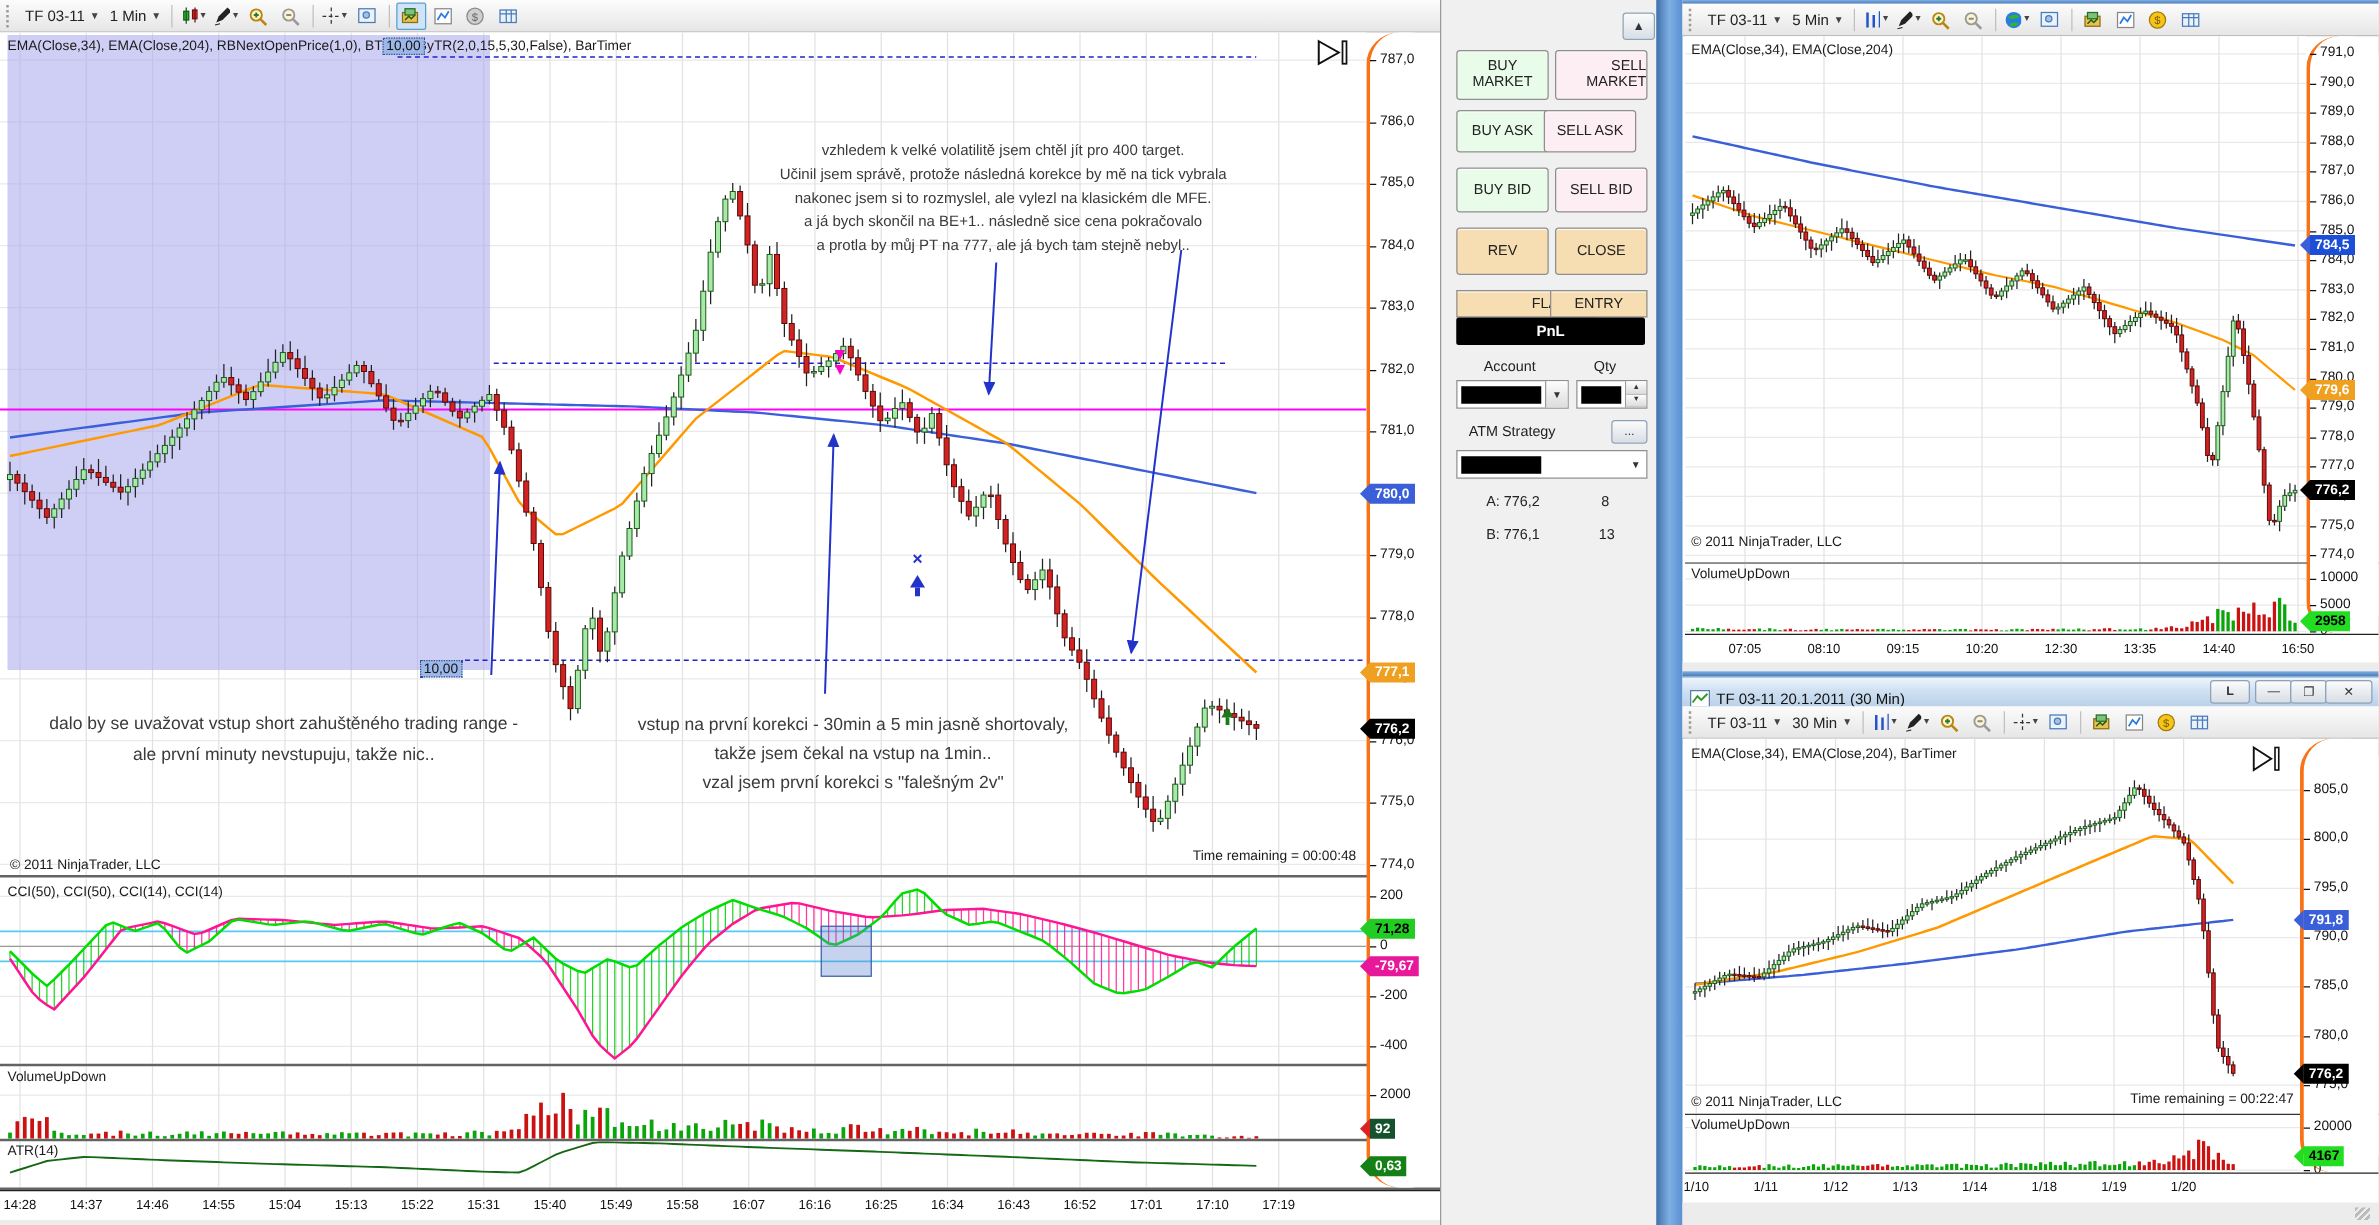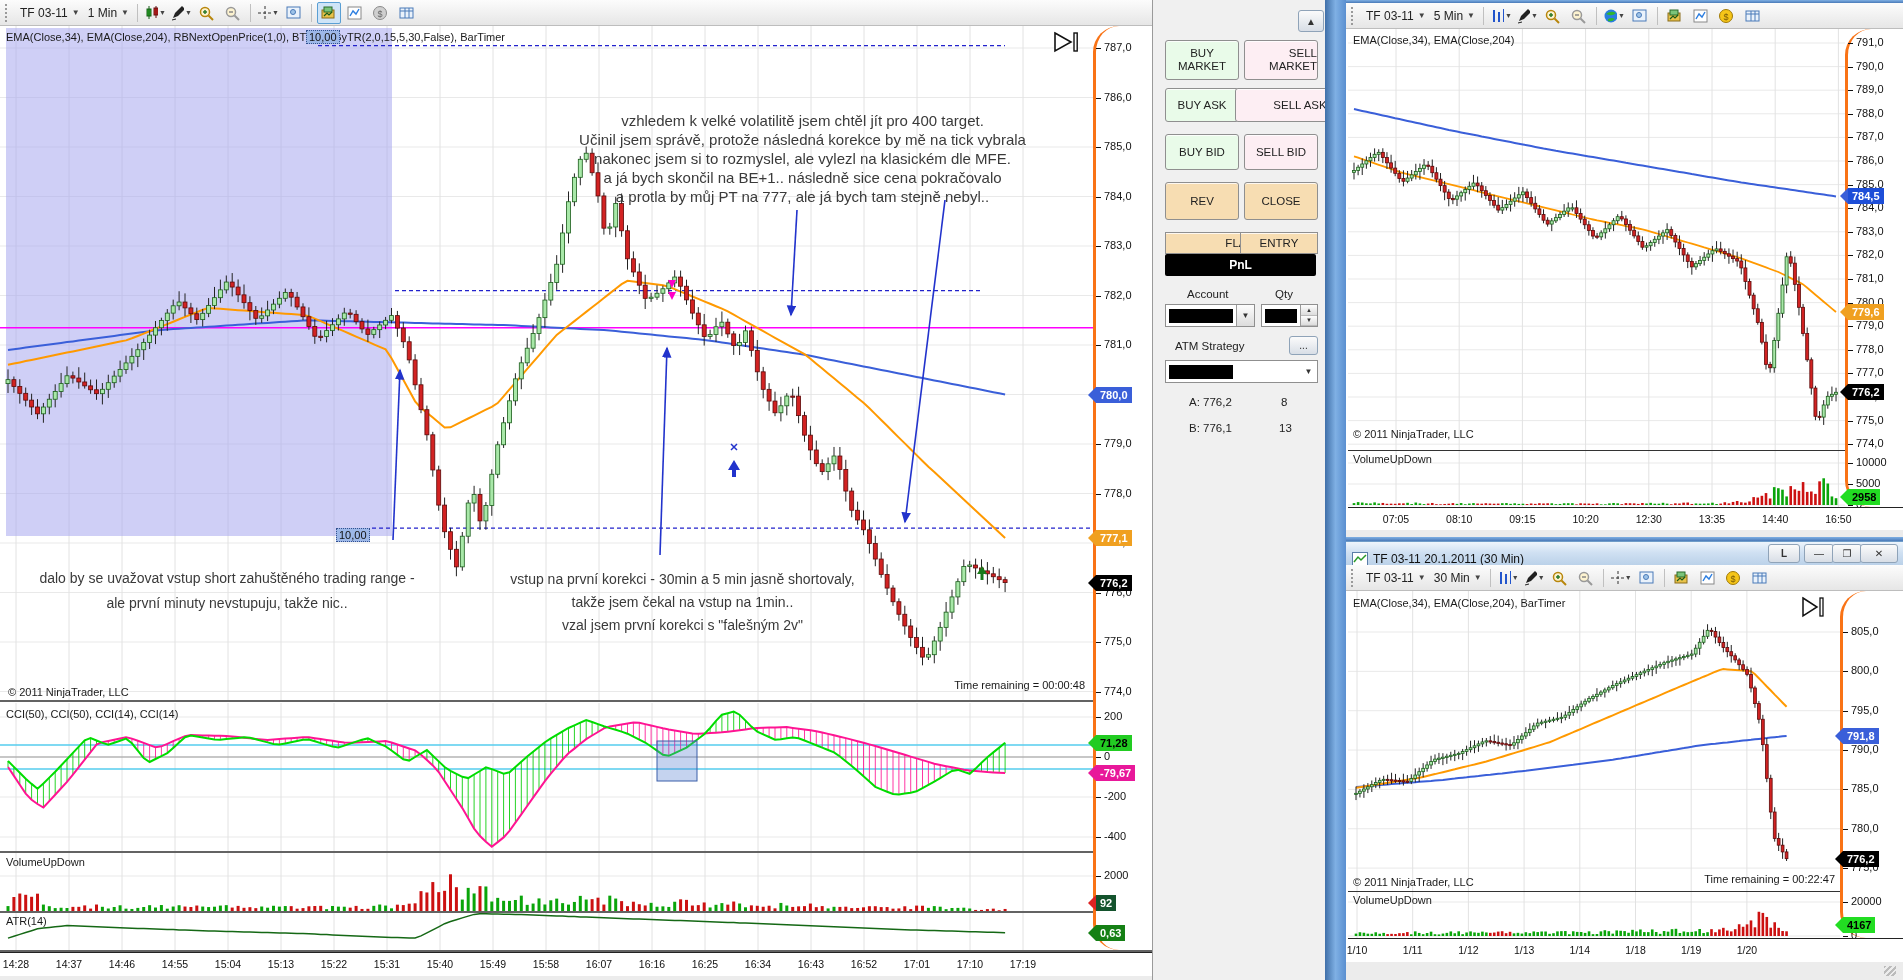--- a/index.html
+++ b/index.html
@@ -19,21 +19,21 @@
   .tick{position:absolute;left:8px;font-size:11px;color:#111;white-space:nowrap;}
   .tickmark{position:absolute;left:0;width:5px;height:1px;background:#111;}
   .badge{position:absolute;left:-8px;display:flex;align-items:center;height:16px;font-size:11px;}
   .badge .tri{width:0;height:0;border-top:8px solid transparent;border-bottom:8px solid transparent;}
   .badge .lbl{height:16px;line-height:16px;padding:0 4px;font-weight:bold;}
   .timeaxis{position:absolute;background:#fff;border-top:1px solid #222;}
   .timeaxis span{position:absolute;top:5px;font-size:10.5px;color:#111;transform:translateX(-50%);white-space:nowrap;}
   .hsep{position:absolute;left:0;height:2px;background:#636363;}
   .indlabel{position:absolute;font-size:11px;color:#1a1a1a;white-space:nowrap;}
   .copyright{position:absolute;font-size:11px;color:#1a1a1a;white-space:nowrap;}
-  .annot{position:absolute;text-align:center;color:#3a3a3a;font-size:15px;}
+  .annot{position:absolute;text-align:center;color:#3a3a3a;font-size:12px;}
   .rangelabel{position:absolute;font-size:11px;color:#111;background:#9db8e8;padding:0 2px;border:1px dotted #33508f;}
   
   #trader{position:absolute;left:1152px;top:0;width:173px;height:980px;background:#f0f0f0;border-left:1px solid #9a9a9a;box-sizing:border-box;}
   .tpbtn{position:absolute;border:1px solid #8f8f8f;border-radius:3px;display:flex;align-items:center;justify-content:center;font-size:11.5px;color:#222;text-align:center;line-height:13px;box-shadow:inset 0 1px 0 rgba(255,255,255,.8);}
   .buy{background:#e9fbe9;}
   .sell{background:#fdeef3;}
   .tan{background:#f7ddb2;}
   .pnlbar{position:absolute;background:#000;color:#fff;display:flex;align-items:center;justify-content:center;font-size:12px;font-weight:bold;border-radius:2px;}
   .tplabel{position:absolute;font-size:11.5px;color:#222;}
   .combo{position:absolute;background:#fff;border:1px solid #8f8f8f;display:flex;align-items:center;}
@@ -1087,21 +1087,21 @@
       <span style="left: 970px;">17:10</span>
       <span style="left: 1023px;">17:19</span>
     </div>
   <div class="gray-strip" style="left:0;top:976px;width:1152px;height:4px;"></div>
 
   <div id="trader">
     <div class="winbtn" style="left:145px;top:10px;width:24px;height:20px;">▲</div>
     <div class="tpbtn buy" style="left:12px;top:40px;width:72px;height:38px;">BUY MARKET</div>
     <div class="tpbtn sell" style="left:91px;top:40px;width:72px;height:38px;text-align:right;">SELL MARKET</div>
     <div class="tpbtn buy" style="left:12px;top:88px;width:72px;height:32px;">BUY ASK</div>
-    <div class="tpbtn sell" style="left:82px;top:88px;width:72px;height:32px;padding-left:28px;">SELL ASK</div>
+    <div class="tpbtn sell" style="left:82px;top:88px;width:72px;height:32px;">SELL ASK</div>
     <div class="tpbtn buy" style="left:12px;top:134px;width:72px;height:34px;">BUY BID</div>
     <div class="tpbtn sell" style="left:91px;top:134px;width:72px;height:34px;">SELL BID</div>
     <div class="tpbtn tan" style="left:12px;top:182px;width:72px;height:36px;">REV</div>
     <div class="tpbtn tan" style="left:91px;top:182px;width:72px;height:36px;">CLOSE</div>
     <div class="tpbtn tan" style="left:12px;top:232px;width:76px;height:20px;border-radius:0;padding-left:35px;">FLAT</div>
     <div class="tpbtn tan" style="left:87px;top:232px;width:76px;height:20px;border-radius:0;">ENTRY</div>
     <div class="pnlbar" style="left:12px;top:254px;width:151px;height:22px;">PnL</div>
     <div class="tplabel" style="left:34px;top:288px;">Account</div>
     <div class="tplabel" style="left:122px;top:288px;">Qty</div>
     <div class="combo" style="left:12px;top:304px;width:88px;height:21px;">

